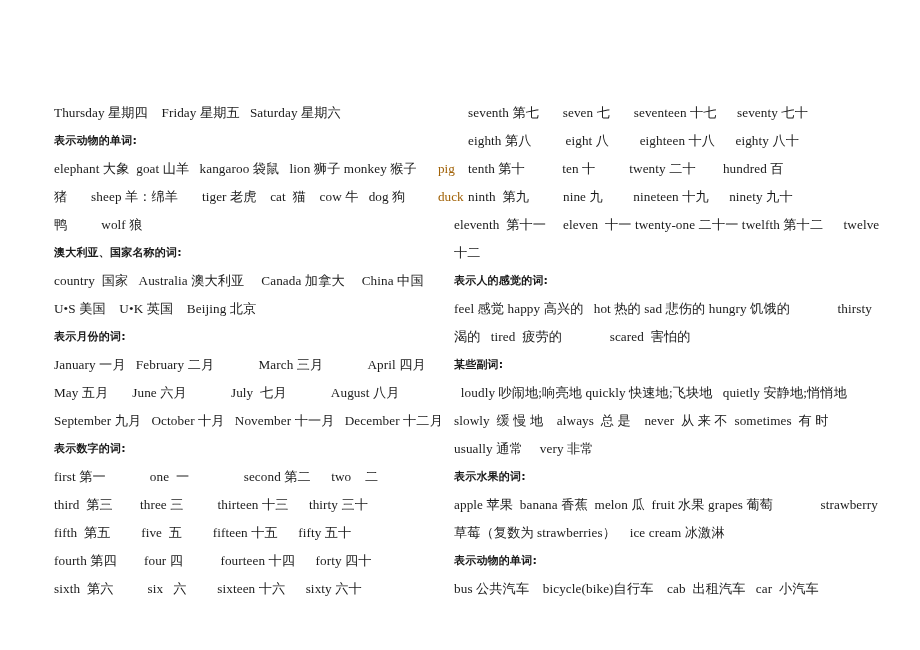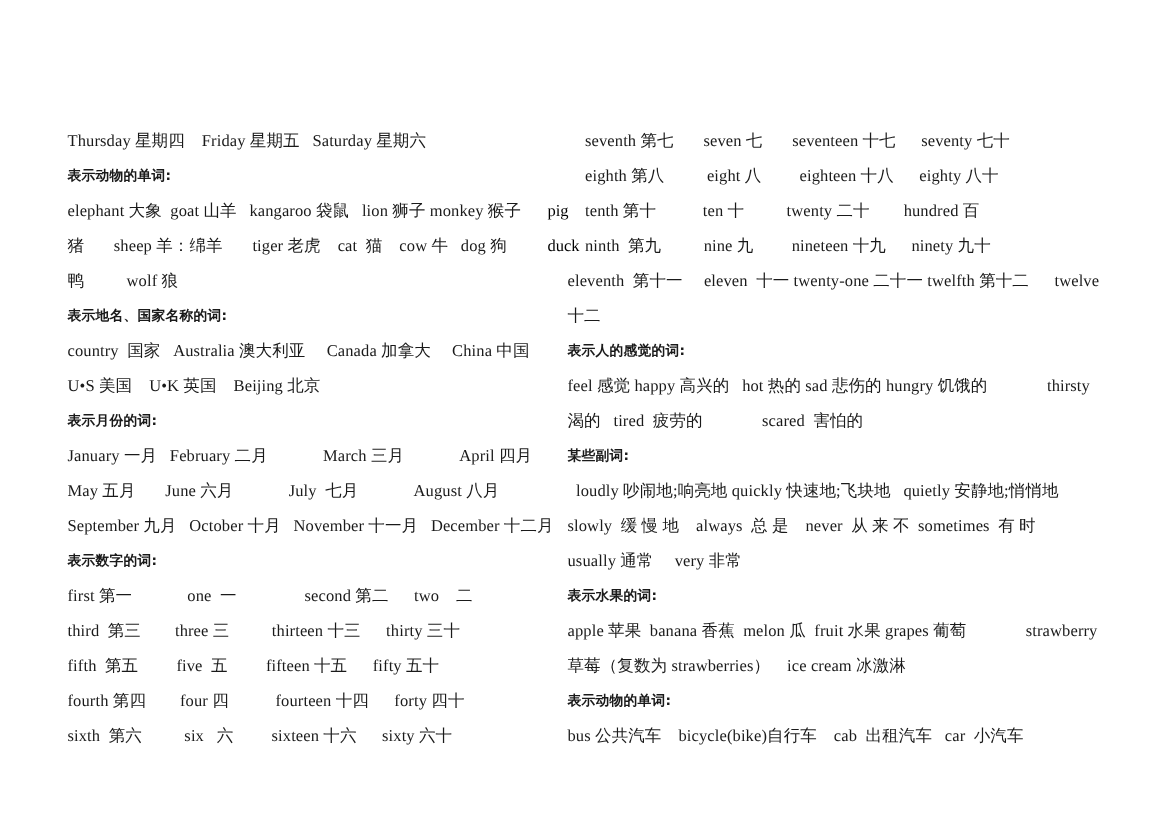--- a/index.html
+++ b/index.html
@@ -62,41 +62,41 @@
   }
   .heading-indent {
     padding-left: 14px;
   }
   
   .overlay-word {
     position: absolute;
     font-size: 13.2px;
     line-height: 28px;
     white-space: pre;
-    color: #000000;
+    color: #a16207;
   }
   .ov-pig  { left: 0px;  top: 56px; }
   .ov-duck { left: 0;  top: 84px; }
 </style>
 </head>
 <body>
 
 <div class="page">
   <div class="columns">
 
     <div class="col col-left">
 
       <div class="line">Thursday 星期四    Friday 星期五   Saturday 星期六</div>
 
       <div class="heading">表示动物的单词:</div>
       <div class="line">elephant 大象  goat 山羊   kangaroo 袋鼠   lion 狮子 monkey 猴子</div>
       <div class="line">猪       sheep 羊：绵羊       tiger 老虎    cat  猫    cow 牛   dog 狗</div>
       <div class="line">鸭          wolf 狼</div>
 
-      <div class="heading">表示地名、国家名称的词:</div>
+      <div class="heading">澳大利亚、国家名称的词:</div>
       <div class="line">country  国家   Australia 澳大利亚     Canada 加拿大     China 中国</div>
       <div class="line">U•S 美国    U•K 英国    Beijing 北京</div>
 
       <div class="heading">表示月份的词:</div>
       <div class="line">January 一月   February 二月             March 三月             April 四月</div>
       <div class="line">May 五月       June 六月             July  七月             August 八月</div>
       <div class="line">September 九月   October 十月   November 十一月   December 十二月</div>
 
       <div class="heading">表示数字的词:</div>
       <div class="line">first 第一             one  一                second 第二      two    二</div>

